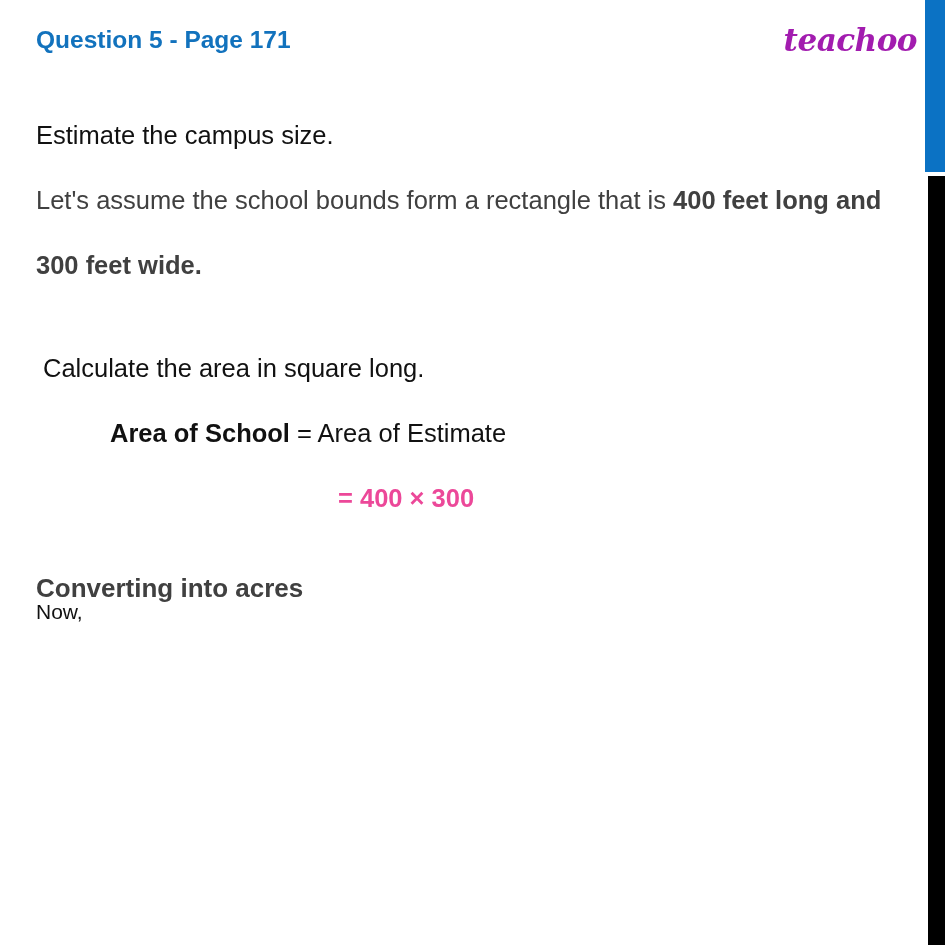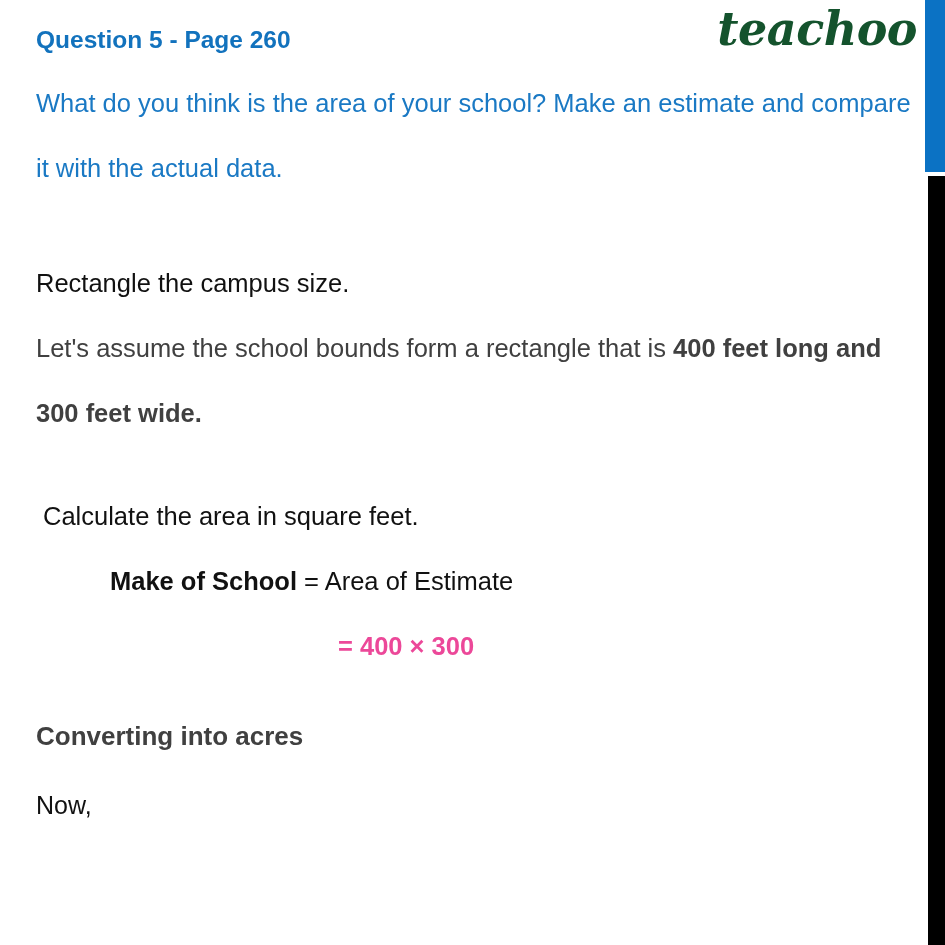--- a/index.html
+++ b/index.html
@@ -36,27 +36,27 @@
     top: 176px;
     width: 17px;
     height: 769px;
     background: #000000;
   }
 
   
   .logo {
     position: absolute;
     right: 28px;
-    top: 6px;
+    top: 25px;
     font-family: "DejaVu Serif", serif;
     font-style: italic;
     font-weight: bold;
-    font-size: 46px;
+    font-size: 31px;
     line-height: 1;
-    color: #14532d;
+    color: #a21caf;
     letter-spacing: -0.5px;
     white-space: nowrap;
   }
 
   
   .content {
     position: absolute;
     left: 36px;
     top: 0;
     width: 884px;
@@ -128,52 +128,50 @@
   .sub-heading {
     color: #404040;
     font-weight: bold;
     font-size: 26px;
     line-height: 1;
     margin-top: 44px;
   }
 
   .now-line {
     color: #111111;
-    font-size: 25px;
+    font-size: 21px;
     line-height: 1;
-    margin-top: 44px;
   }
 </style>
 </head>
 <body>
 
 <div class="page">
 
   <div class="edge-bar-blue"></div>
   <div class="edge-bar-black"></div>
 
   <div class="logo">teachoo</div>
 
   <div class="content">
 
-    <div class="q-heading">Question 5 - Page 260</div>
+    <div class="q-heading">Question 5 - Page 171</div>
 
-    <div class="q-body">What do you think is the area of your school? Make an estimate and compare it with the actual data.</div>
 
     <div class="spacer-lg"></div>
 
-    <div class="body-line">Rectangle the campus size.</div>
+    <div class="body-line">Estimate the campus size.</div>
 
     <div class="body-para"><span>Let's assume the school bounds form a rectangle that is </span><span class="bold">400 feet long and 300 feet wide.</span></div>
 
     <div class="spacer-md"></div>
 
-    <div class="calc-line">Calculate the area in square feet.</div>
+    <div class="calc-line">Calculate the area in square long.</div>
 
-    <div class="eq-line-1"><span class="bold">Make of School</span><span> = Area of Estimate</span></div>
+    <div class="eq-line-1"><span class="bold">Area of School</span><span> = Area of Estimate</span></div>
 
     <div class="eq-line-r">= 400 × 300</div>
 
 
     <div class="sub-heading">Converting into acres</div>
 
     <div class="now-line">Now,</div>
 
   </div>
 </div>

